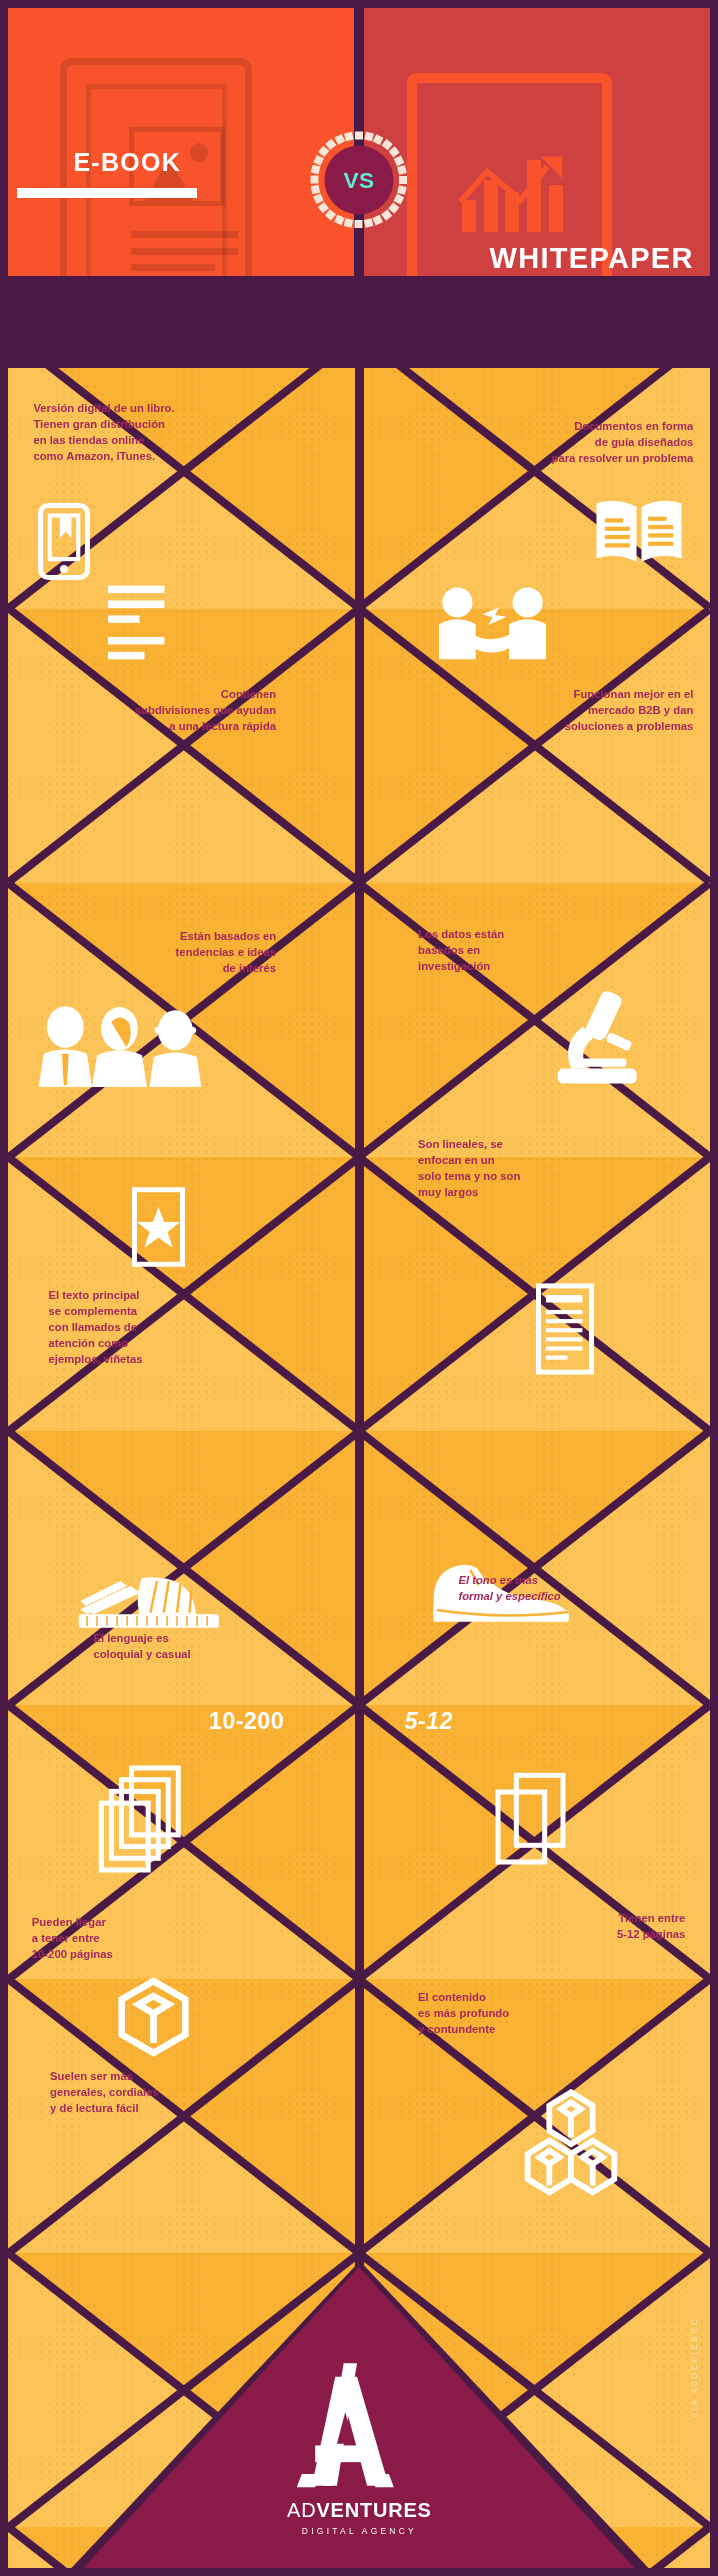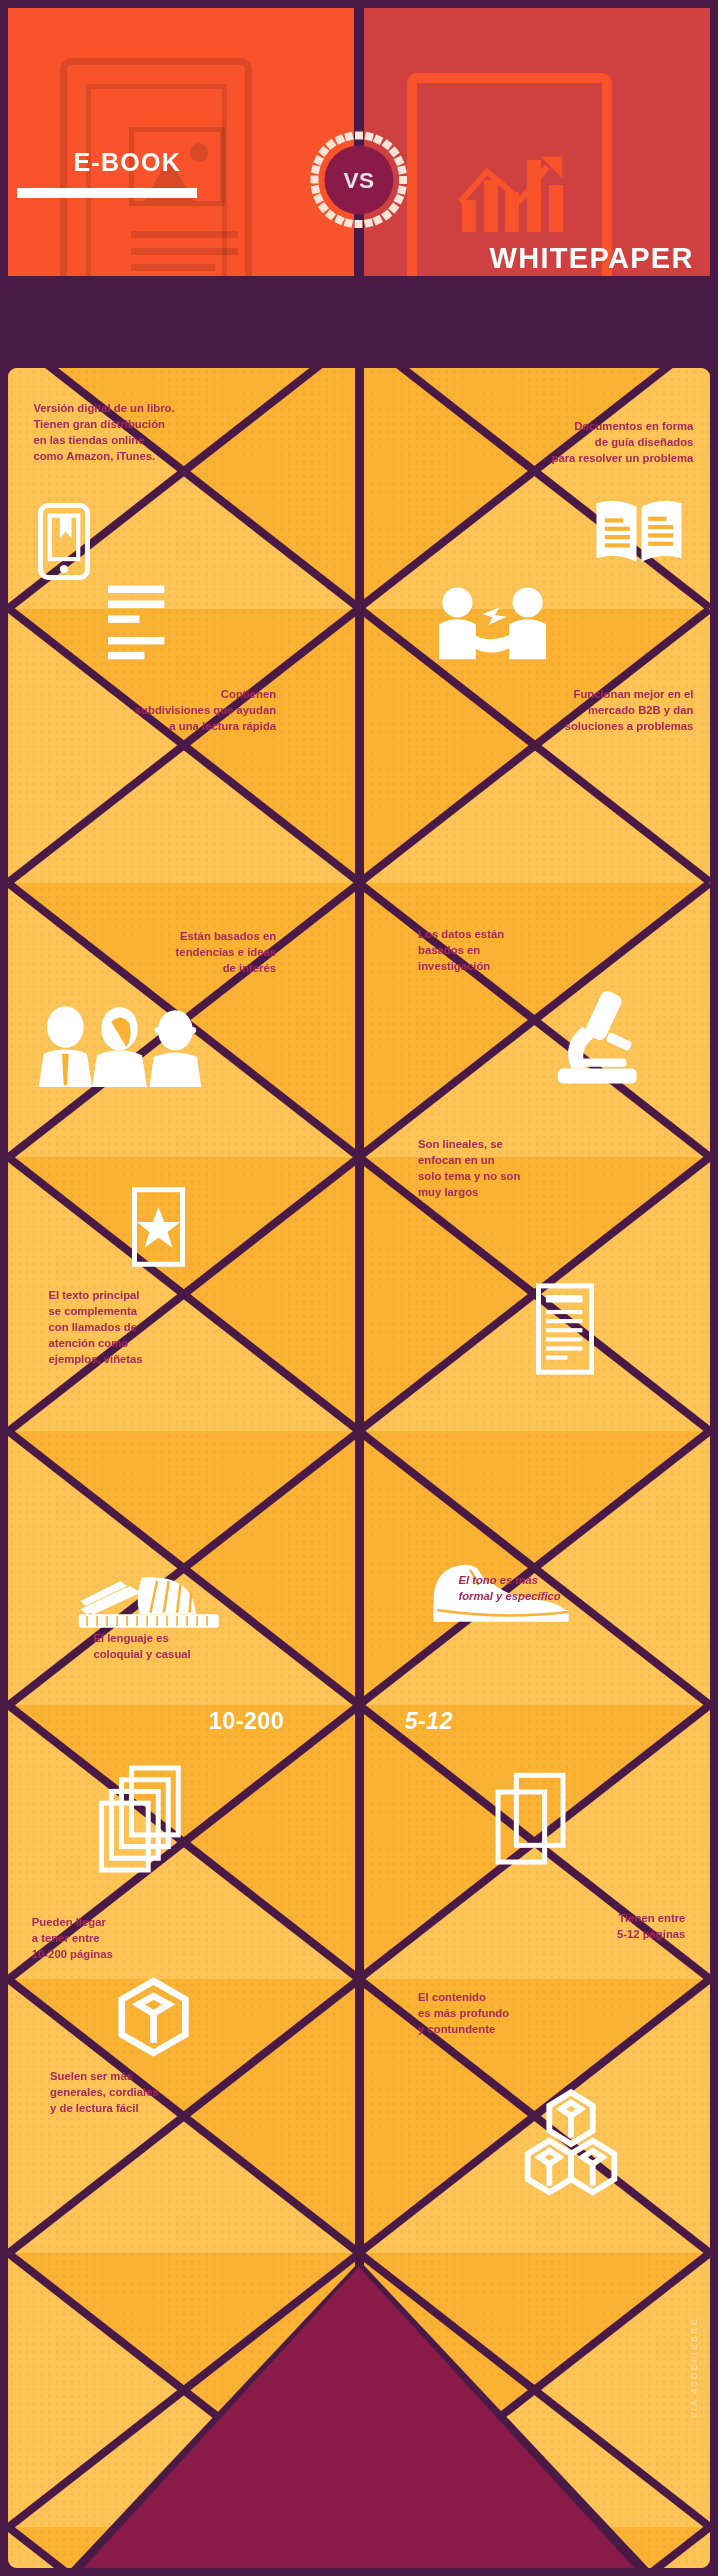--- a/index.html
+++ b/index.html
@@ -150,34 +150,33 @@
     left:50%; top:50%;
     transform:translate(-50%,-50%);
     width:69px; height:69px;
     border-radius:50%;
     background:#8a1b48;
     display:flex;
     align-items:center;
     justify-content:center;
   }
   .vs-circle span {
-    color:#e5e5e5;
+    color:#5eead4;
     font-size:22.6px;
     font-weight:bold;
     letter-spacing:0.4px;
   }
 
   
   .body-strip {
     position:absolute;
     left:8.4px; top:368px;
     width:702px; height:2200px;
     background:#f9b233;
     overflow:hidden;
-    border-radius:9px;
   }
   .dots-overlay {
     position:absolute; inset:0;
     background-image: radial-gradient(circle, rgba(160,70,10,0.13) 0.8px, transparent 1px);
     background-size: 7.5px 7.5px;
     pointer-events:none;
     z-index:1;
   }
   .center-rule {
     position:absolute;
@@ -658,18 +657,32 @@
           <polygon points="86,62 112,78 112,108 86,124 60,108 60,78"></polygon>
           <polygon points="86,74 98,82 86,90 74,82"></polygon>
           <line x1="86" y1="90" x2="86" y2="116"></line>
         </g>
       </svg>
     </div>
 
     <div class="footer-tri-outline"></div>
     <div class="footer-tri"></div>
 
+    <div class="logo-block">
+      <svg width="119" height="134" viewBox="0 0 142 160">
+        <g fill="#ffffff">
+          <polygon points="68,4 84,4 60,150 44,150"></polygon>
+          <polygon points="58,20 84,20 122,150 96,150 71,58 54,150 30,150"></polygon>
+          <rect x="34" y="102" width="74" height="20"></rect>
+          <polygon points="18,136 40,136 34,152 12,152"></polygon>
+          <polygon points="100,136 122,136 128,152 106,152"></polygon>
+        </g>
+        <polygon points="70,62 80,100 60,100" fill="#8a1b48"></polygon>
+      </svg>
+      <div class="logo-name"><span>AD</span><b>VENTURES</b></div>
+      <div class="logo-sub">DIGITAL AGENCY</div>
+    </div>
 
     <div class="credit">VIA 40DEFIEBRE</div>
   </div>
 
 </div>
 
 
 </body></html>

